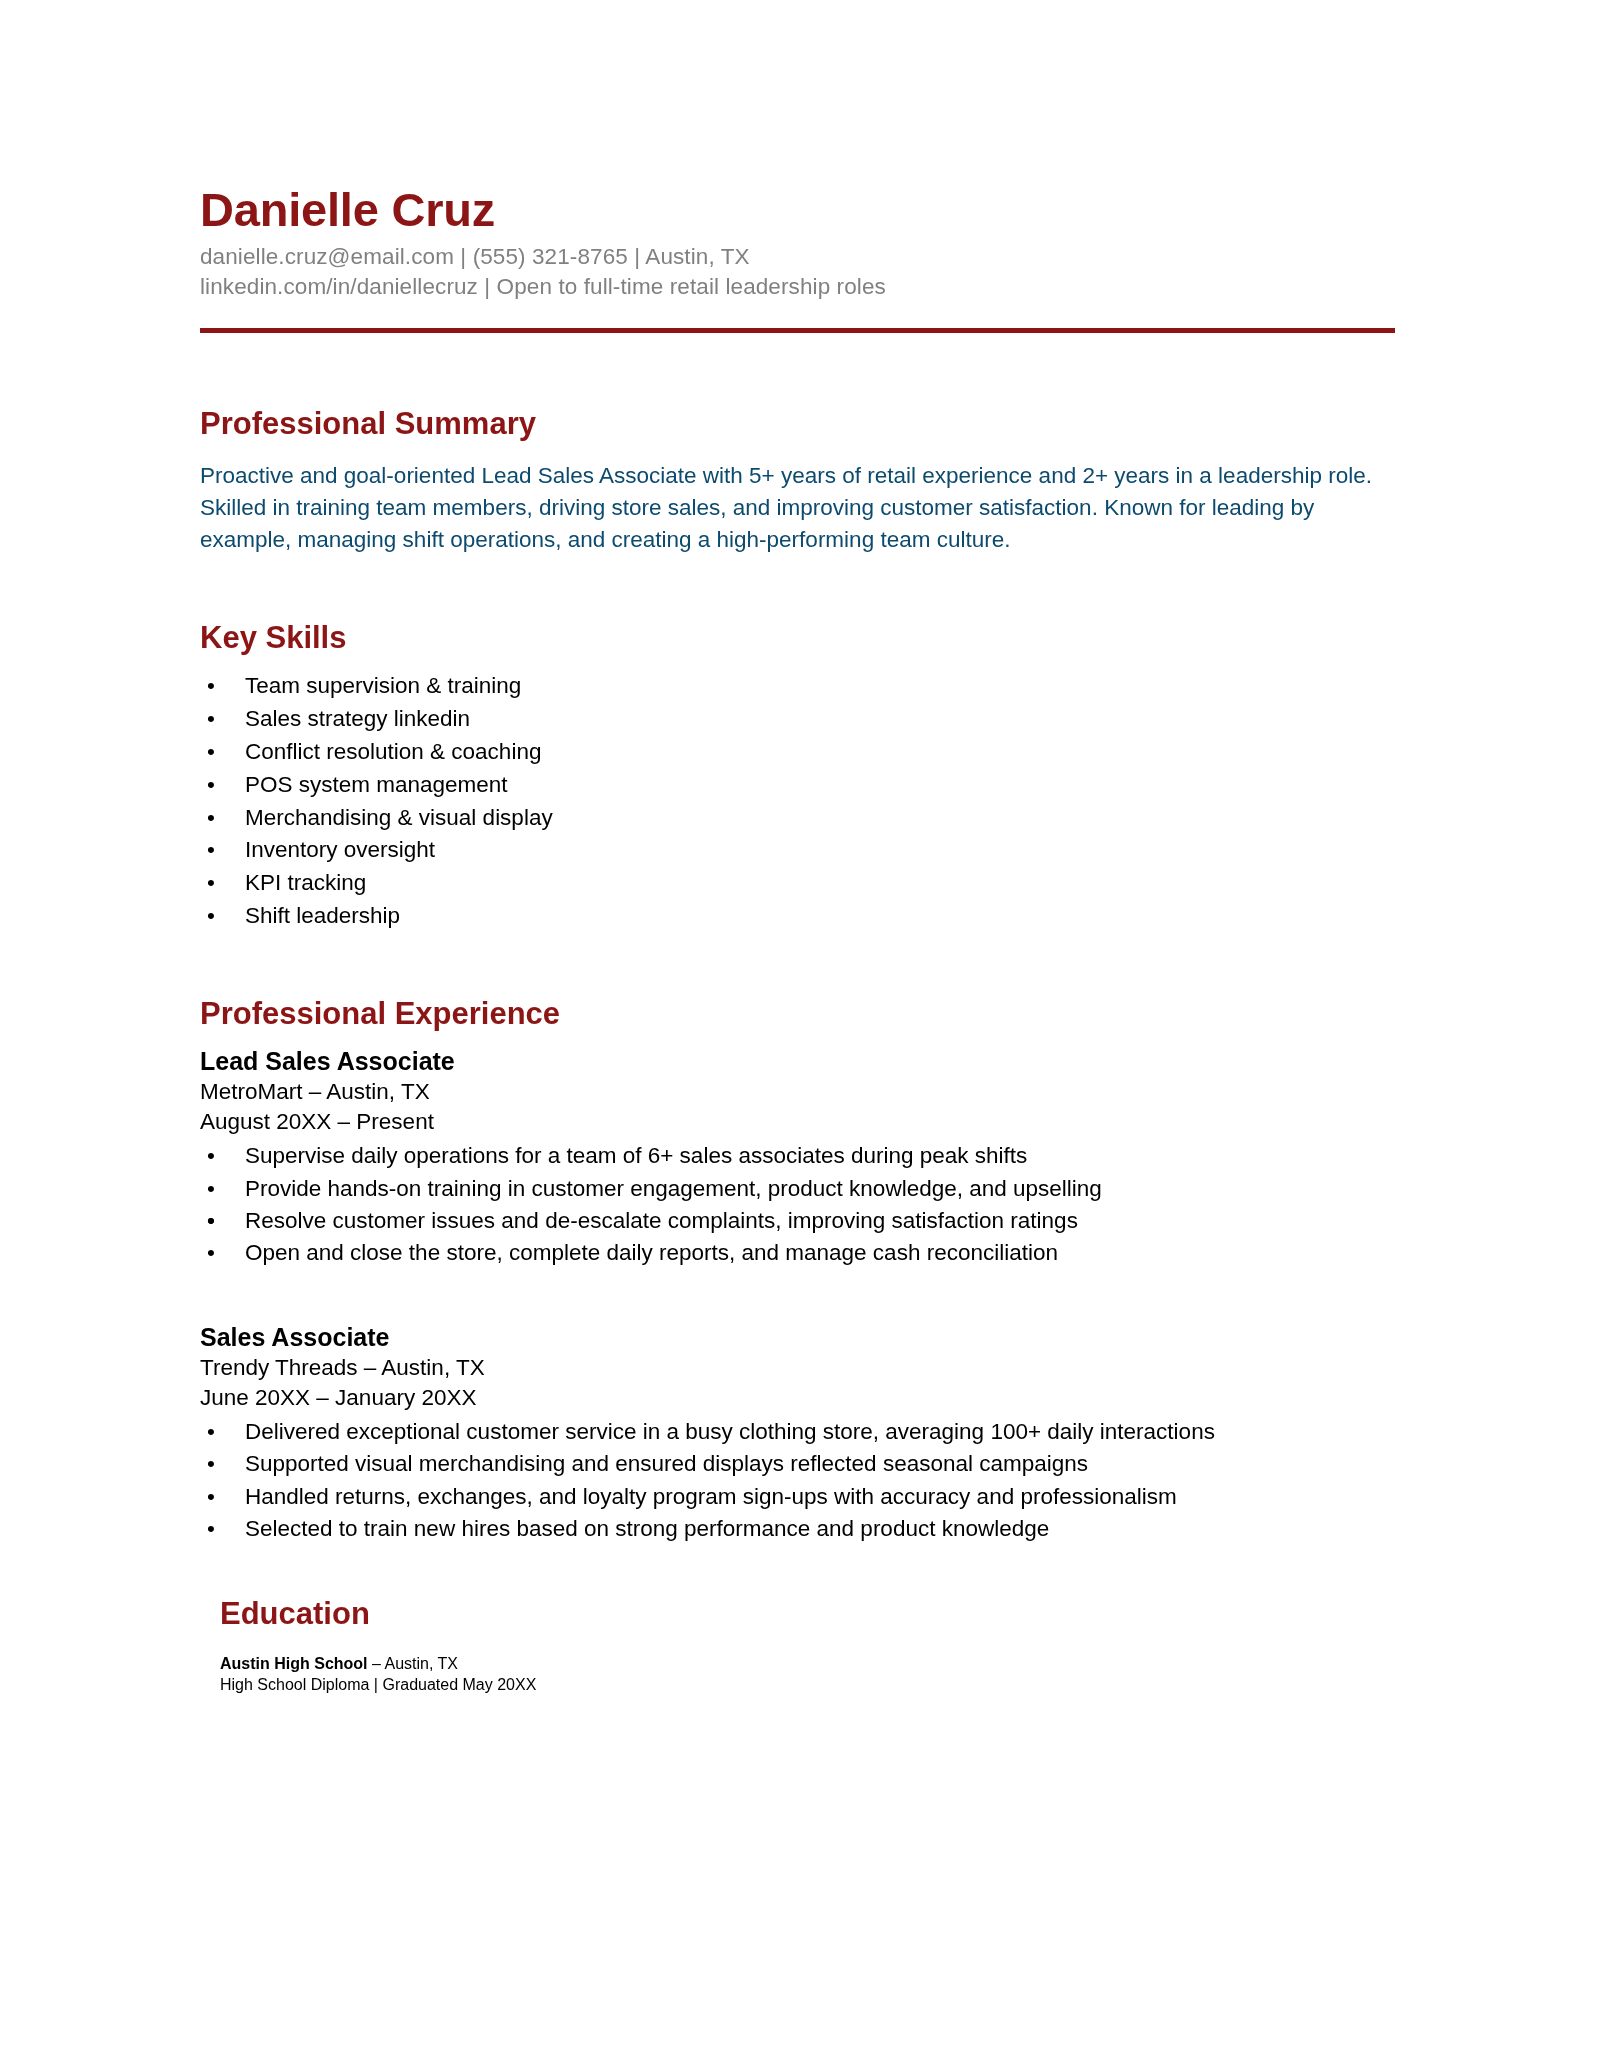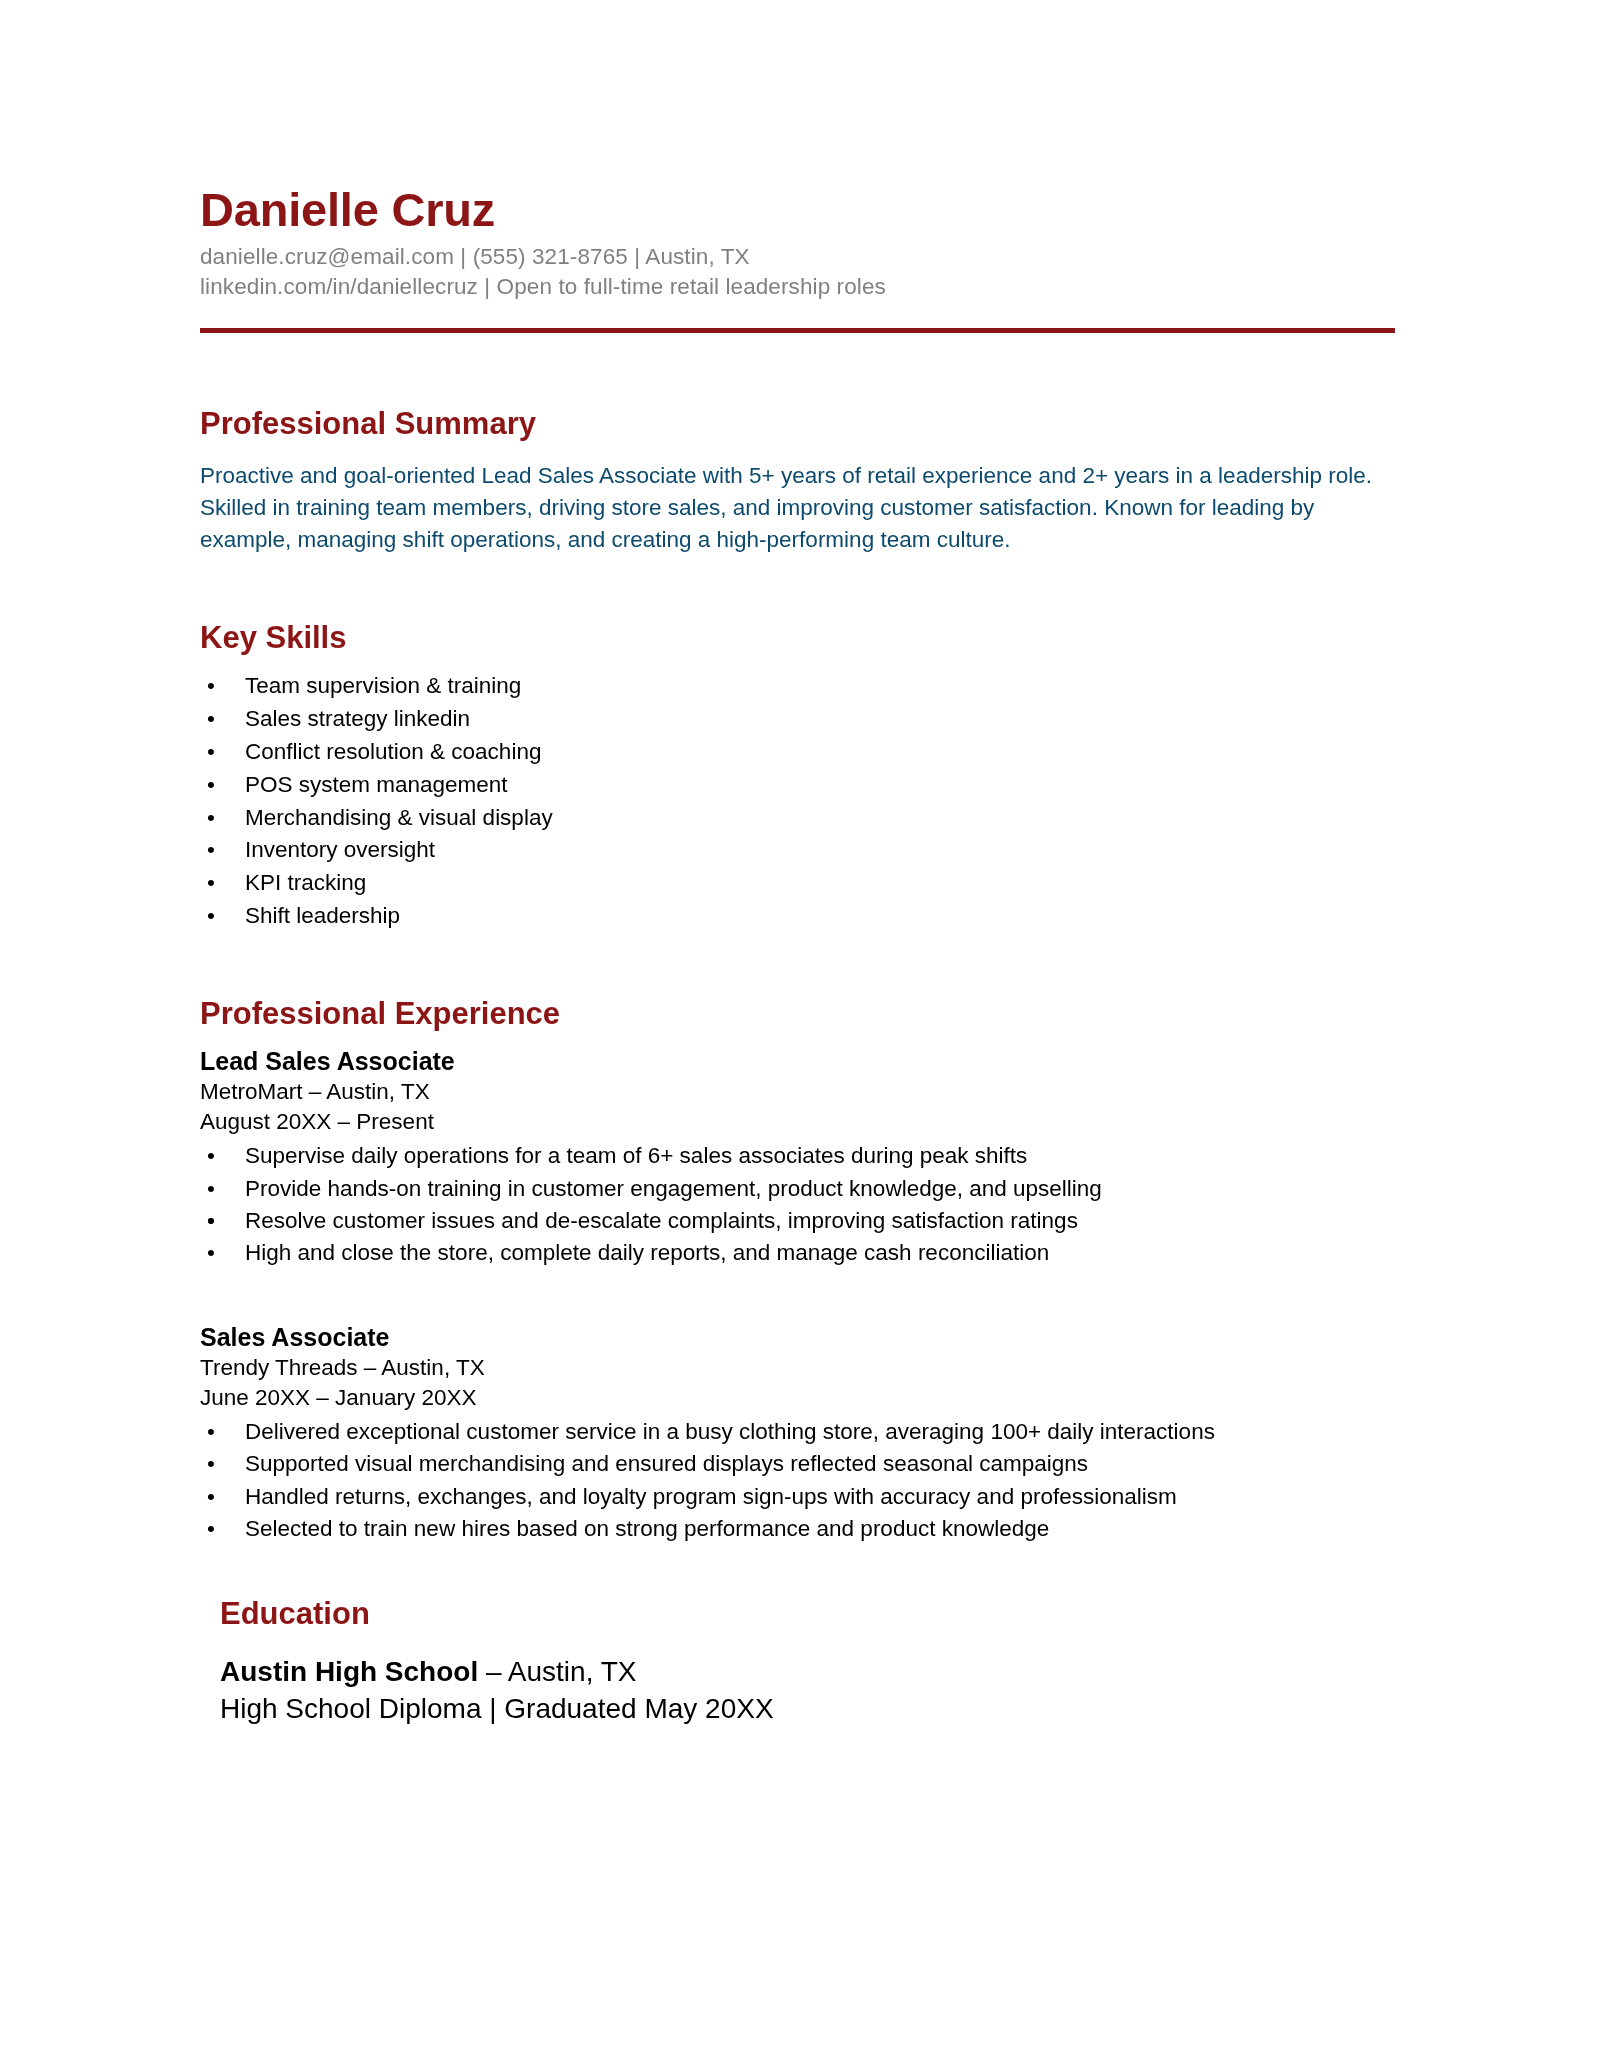--- a/index.html
+++ b/index.html
@@ -113,21 +113,21 @@
   .job-meta {
     font-size: 22.5px;
     line-height: 1.33;
     color: #000000;
   }
   .job ul.bullets { margin-top: 3px; }
 
   
   .edu-block { margin-top: 20px; }
   .edu-line {
-    font-size: 28px;
+    font-size: 16px;
     line-height: 1.34;
     color: #000000;
   }
   .edu-school { font-weight: bold; }
 </style>
 </head>
 <body>
 
 <div class="page">
   <div class="content">
@@ -163,21 +163,21 @@
 
       <div class="job">
         <div class="job-title">Lead Sales Associate</div>
         <div class="job-meta">MetroMart – Austin, TX</div>
         <div class="job-meta">August 20XX – Present</div>
         <ul class="bullets">
           <li><span class="dot">•</span><span>Supervise daily operations for a team of 6+ sales associates during peak shifts</span></li>
           <li><span class="dot">•</span><span>Provide hands-on training in customer engagement, product knowledge, and upselling</span></li>
           <li><span class="dot">•</span></li>
           <li><span class="dot">•</span><span>Resolve customer issues and de-escalate complaints, improving satisfaction ratings</span></li>
-          <li><span class="dot">•</span><span>High and close the store, complete daily reports, and manage cash reconciliation</span></li>
+          <li><span class="dot">•</span><span>Open and close the store, complete daily reports, and manage cash reconciliation</span></li>
         </ul>
       </div>
 
       <div class="job">
         <div class="job-title">Sales Associate</div>
         <div class="job-meta">Trendy Threads – Austin, TX</div>
         <div class="job-meta">June 20XX – January 20XX</div>
         <ul class="bullets">
           <li><span class="dot">•</span><span>Delivered exceptional customer service in a busy clothing store, averaging 100+ daily interactions</span></li>
           <li><span class="dot">•</span><span>Supported visual merchandising and ensured displays reflected seasonal campaigns</span></li>

